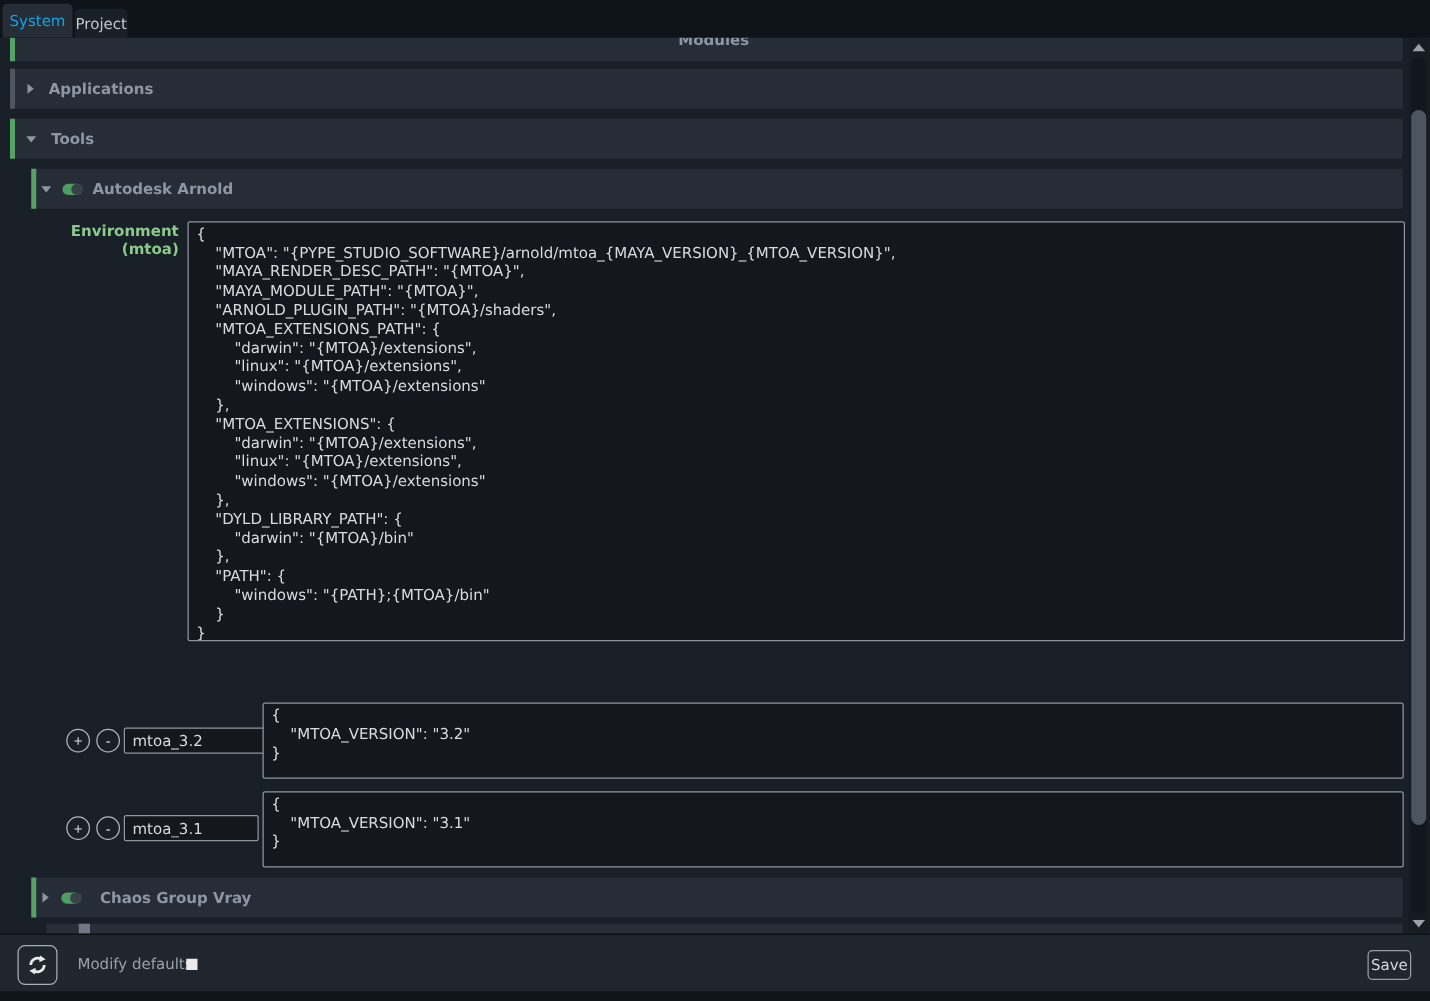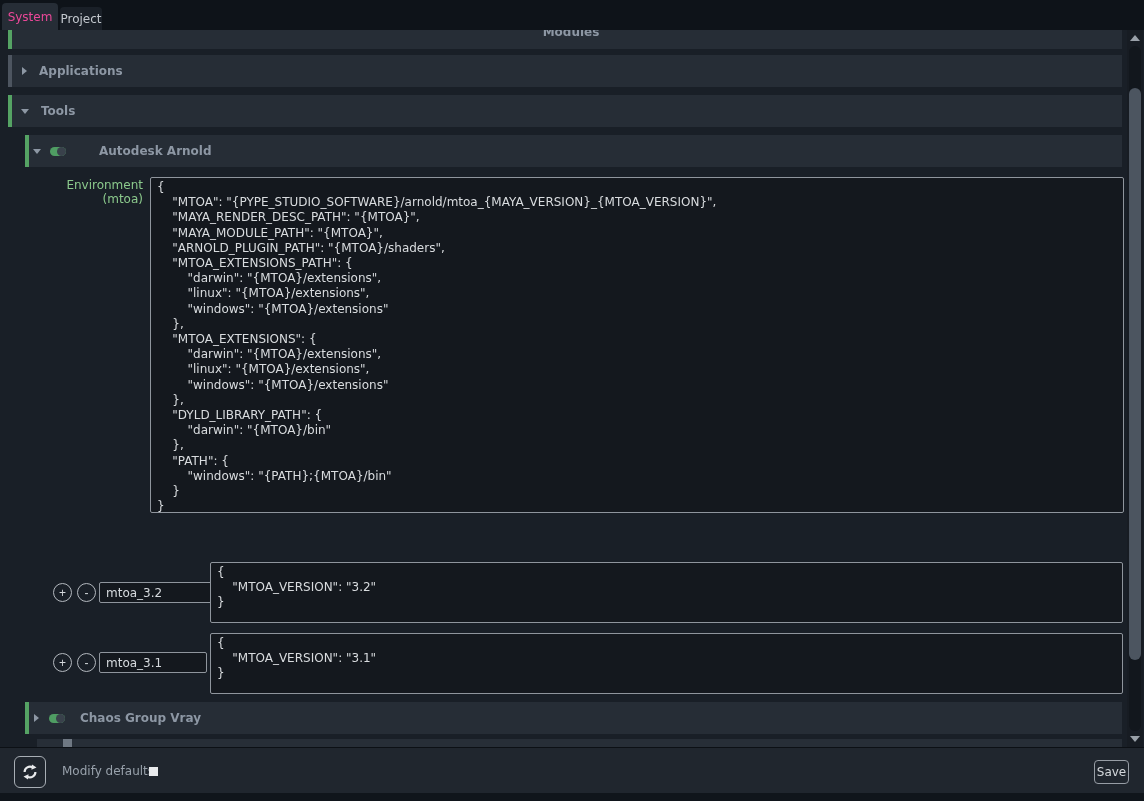--- a/index.html
+++ b/index.html
@@ -3,21 +3,21 @@
 <meta charset="utf-8">
 <style>
   html,body{margin:0;padding:0;background:#0d1117;}
   .app{position:relative;width:1144px;height:801px;background:#10151b;overflow:hidden;
        font-family:"DejaVu Sans","Liberation Sans",sans-serif;font-size:12px;color:#d6dade;}
 
   
   .tabbar{position:absolute;left:0;top:0;width:1144px;height:30px;background:#0e1319;z-index:30;}
   .tab{position:absolute;bottom:0;display:flex;align-items:center;justify-content:center;
        border-radius:4px 4px 0 0;cursor:default;}
-  .tab.active{left:2px;height:27px;width:56px;background:#262d36;color:#ec4899;}
+  .tab.active{left:2px;height:27px;width:56px;background:#262d36;color:#0ea5e9;}
   .tab.inactive{left:60px;height:23px;width:42px;background:#1a2028;color:#c3c8ce;}
 
   
   .scroll{position:absolute;left:0;top:30px;width:1144px;height:717px;background:#191f27;overflow:hidden;}
 
   .sec{position:absolute;height:32px;background:#262d36;display:flex;align-items:center;}
   .chip{position:absolute;left:0;top:0;width:4px;height:32px;}
   .chip.green{background:#55a364;}
   .chip.gray{background:#4d5560;}
   .sec .lbl{font-weight:bold;color:#8d97a4;}
@@ -92,24 +92,24 @@
       <span class="tri-down"></span>
       <span class="lbl">Tools</span>
     </div>
 
     <div class="sec" style="left:25px;top:105px;width:1097px;">
       <span class="chip green"></span>
       <span class="tri-down" style="margin-left:8px;"></span>
       <span class="toggle">
           <span class="knob"></span>
         </span>
-      <span class="lbl" style="margin-left:33px;">Autodesk Arnold</span>
+      <span class="lbl" style="margin-left:8px;">Autodesk Arnold</span>
     </div>
 
-    <div class="greenlabel" style="left:25px;top:148px;width:118px;">Environment (mtoa)</div>
+    <div class="greenlabel" style="left:25px;top:148px;width:118px;font-weight:bold;">Environment (mtoa)</div>
     <textarea class="jsonbox" spellcheck="false" style="left: 150px; top: 147px; width: 974px; height: 336px;">{
     "MTOA": "{PYPE_STUDIO_SOFTWARE}/arnold/mtoa_{MAYA_VERSION}_{MTOA_VERSION}",
     "MAYA_RENDER_DESC_PATH": "{MTOA}",
     "MAYA_MODULE_PATH": "{MTOA}",
     "ARNOLD_PLUGIN_PATH": "{MTOA}/shaders",
     "MTOA_EXTENSIONS_PATH": {
         "darwin": "{MTOA}/extensions",
         "linux": "{MTOA}/extensions",
         "windows": "{MTOA}/extensions"
     },

